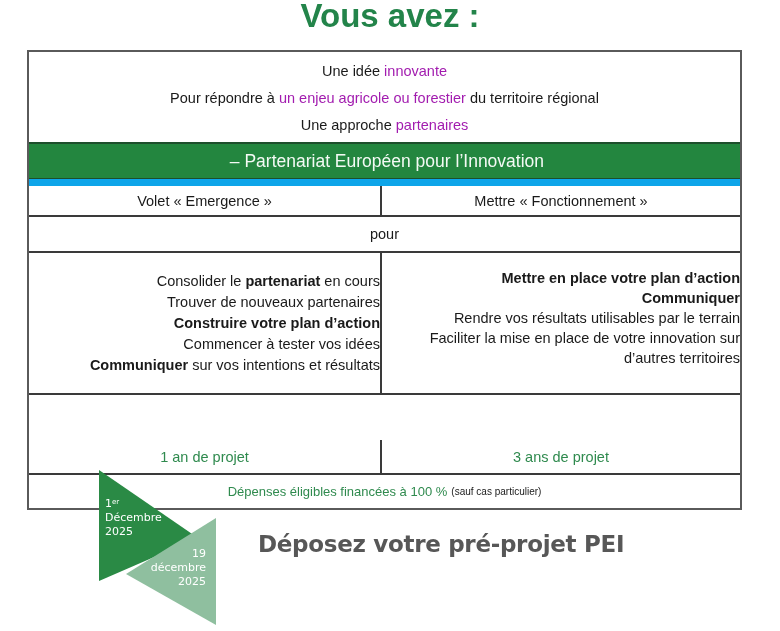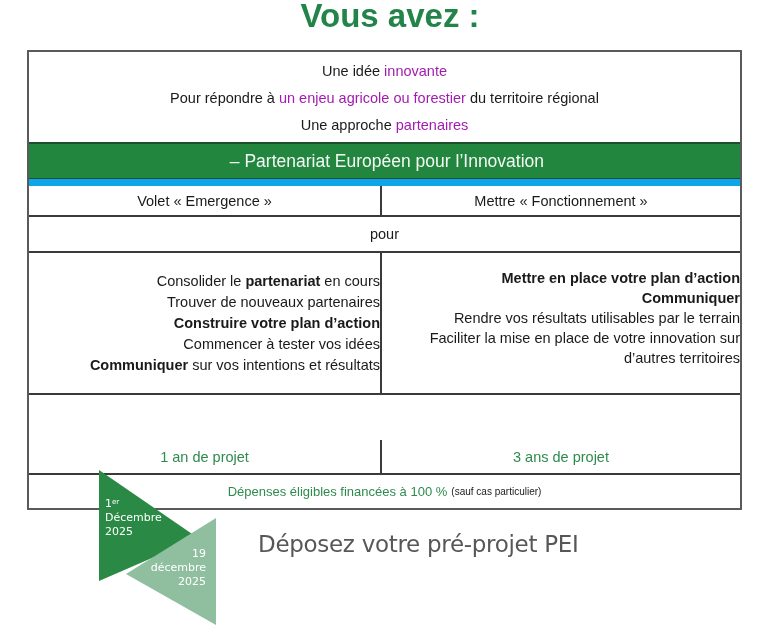--- a/index.html
+++ b/index.html
@@ -141,21 +141,21 @@
       left: 140px;
       top: 87px;
       width: 66px;
       text-align: right;
     }
     .cta {
       position: absolute;
       left: 258px;
       top: 531px;
       font-family: "DejaVu Sans", sans-serif;
-      font-weight: normal;
+      font-weight: bold;
       font-size: 23px;
       color: #575757;
       letter-spacing: -0.3px;
     }
   </style>
 </head>
 <body>
 
 <div class="page-title">Vous avez :</div>
 

